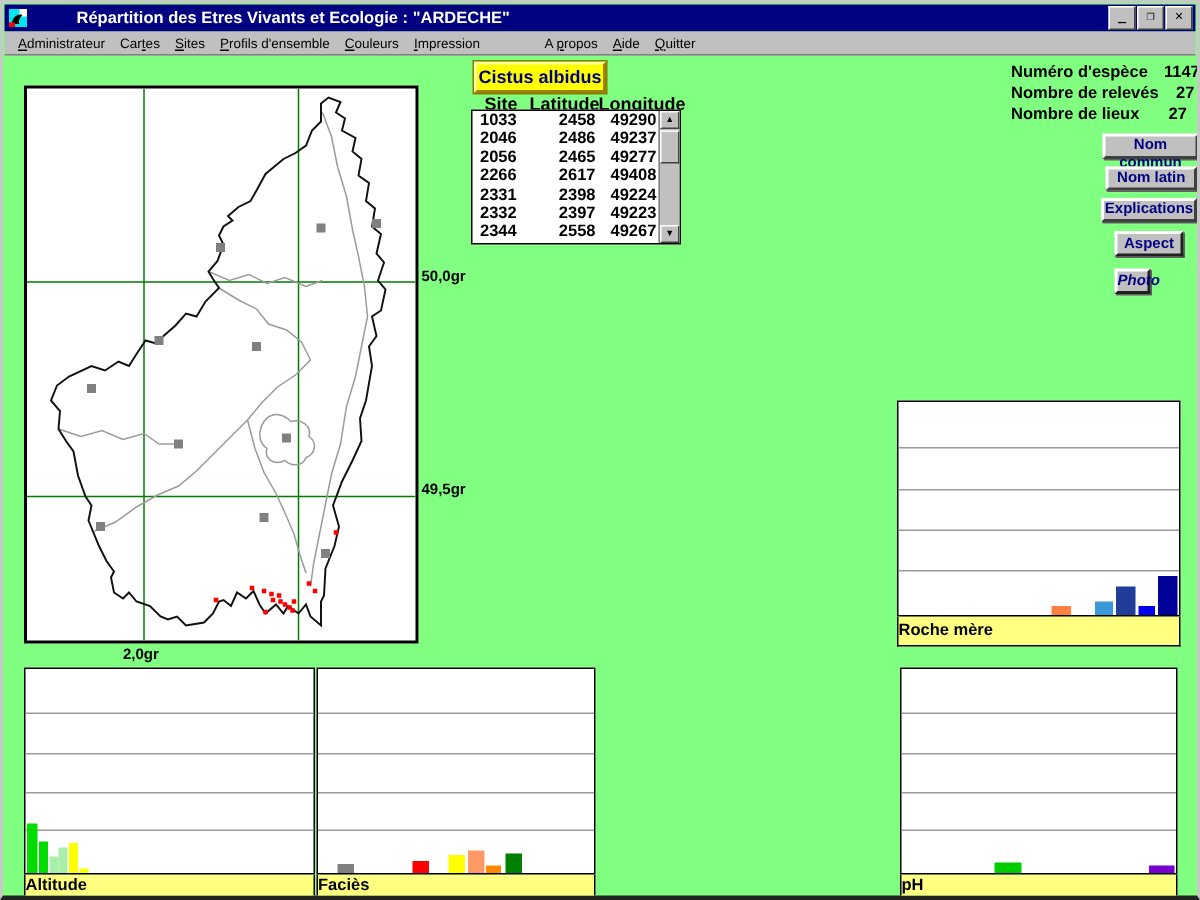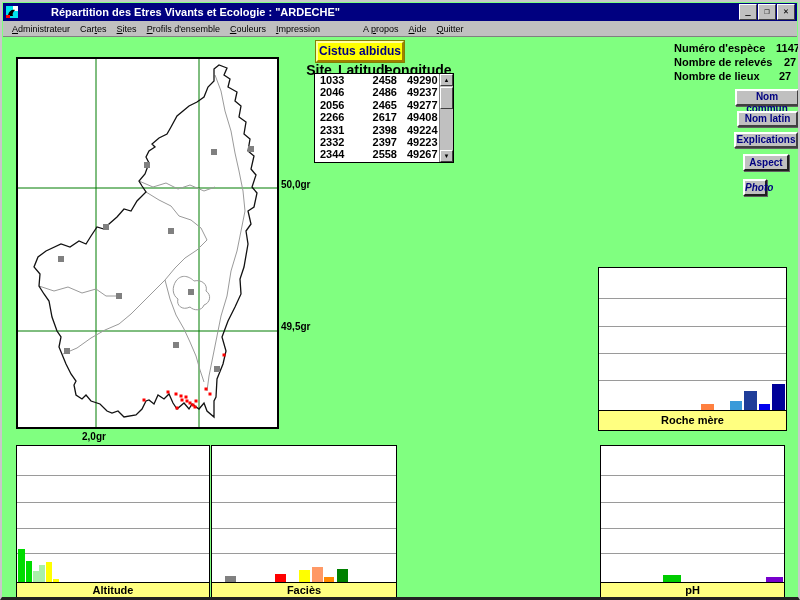--- a/index.html
+++ b/index.html
@@ -23,21 +23,21 @@
   .grid-label{position:absolute;font-size:10px;font-weight:bold;color:#000;white-space:nowrap;}
   .lbl-lat-top{left:279px;top:177px;}
   .lbl-lat-bottom{left:279px;top:319px;}
   .lbl-lon-left{left:80px;top:429px;}
   .lbl-lon-right{left:183px;top:429px;margin-top:48px;}
 
   
   .species-box{position:absolute;left:314px;top:39px;background:#ffff00;border:2px solid;border-color:#ffffa0 #a08000 #a08000 #ffffa0;outline:1px solid #808000;color:#000080;font-size:12px;font-weight:bold;padding:1px 1px 2px;}
 
   
-  .table-header{position:absolute;left:298px;top:60px;width:138px;display:grid;grid-template-columns:38px 46px 56px;font-size:14px;font-weight:bold;color:#000;}
+  .table-header{position:absolute;left:313px;top:60px;width:138px;display:grid;grid-template-columns:38px 46px 56px;font-size:12px;font-weight:bold;color:#000;}
   .table-header span{text-align:center;white-space:nowrap;}
   .table-box{position:absolute;left:312px;top:71px;width:140px;height:90px;background:#fff;border:1px solid #000;box-sizing:border-box;overflow:hidden;}
   .table-row{display:grid;grid-template-columns:38px 46px 56px;font-size:11px;font-weight:bold;color:#000;line-height:12.4px;}
   .table-row .c-site{padding-left:5px;text-align:left;}
   .table-row .c-lat{text-align:right;padding-right:2px;}
   .table-row .c-lon{text-align:left;padding-left:8px;white-space:nowrap;}
   .vscroll{position:absolute;right:0;top:0;width:13px;height:100%;background:#c0c0c0;border-left:1px solid #808080;}
   .scroll-btn{width:13px;height:12px;background:#c0c0c0;border:1px solid;border-color:#fff #404040 #404040 #fff;box-sizing:border-box;font-size:6px;line-height:10px;text-align:center;color:#000;}
   .scroll-btn.down{position:absolute;bottom:0;}
   .scroll-thumb{position:absolute;top:13px;left:0;width:13px;height:22px;background:#c0c0c0;border:1px solid;border-color:#fff #404040 #404040 #fff;box-sizing:border-box;}
@@ -55,21 +55,21 @@
   .act-btn{position:absolute;background:#c0c0c0;border:2px solid;border-color:#fff #404040 #404040 #fff;box-shadow:1px 1px 0 0 #606060;color:#000080;font-size:10px;font-weight:bold;text-align:center;padding:0;line-height:12px;font-family:"Liberation Sans",sans-serif;}
   .btn-0{left:733px;top:87px;width:64px;height:17px;}
   .btn-1{left:735px;top:109px;width:61px;height:16px;}
   .btn-2{left:732px;top:130px;width:64px;height:16px;}
   .btn-3{left:741px;top:152px;width:46px;height:17px;border-color:#fff #202020 #202020 #fff;}
   .btn-4{left:741px;top:177px;width:24px;height:17px;border-color:#fff #202020 #202020 #fff;font-style:italic;}
 
   
   .chart-panel{position:absolute;box-sizing:border-box;}
   .chart-panel .plot{position:relative;background:#fff;border:1px solid #000;box-sizing:border-box;overflow:hidden;}
-  .chart-panel .band{background:#ffff80;border:1px solid #000;border-top:none;box-sizing:border-box;text-align:center;font-size:11px;font-weight:bold;color:#000;}
+  .chart-panel .band{background:#ffff80;border:1px solid #000;border-top:none;box-sizing:border-box;font-size:11px;font-weight:bold;color:#000;}
   .gridline{position:absolute;left:0;right:0;height:1px;background:#9a9a9a;}
   .bar{position:absolute;bottom:0;}
   .roche{left:596px;top:265px;width:189px;}
   .roche .plot{height:144px;}
   .roche .band{height:20px;line-height:19px;}
   .bottom-chart{top:443px;}
   .bottom-chart .plot{height:138px;}
   .bottom-chart .band{height:16px;line-height:15px;}
   .ch-altitude{left:14px;width:194px;}
   .ch-facies{left:209px;width:186px;}

